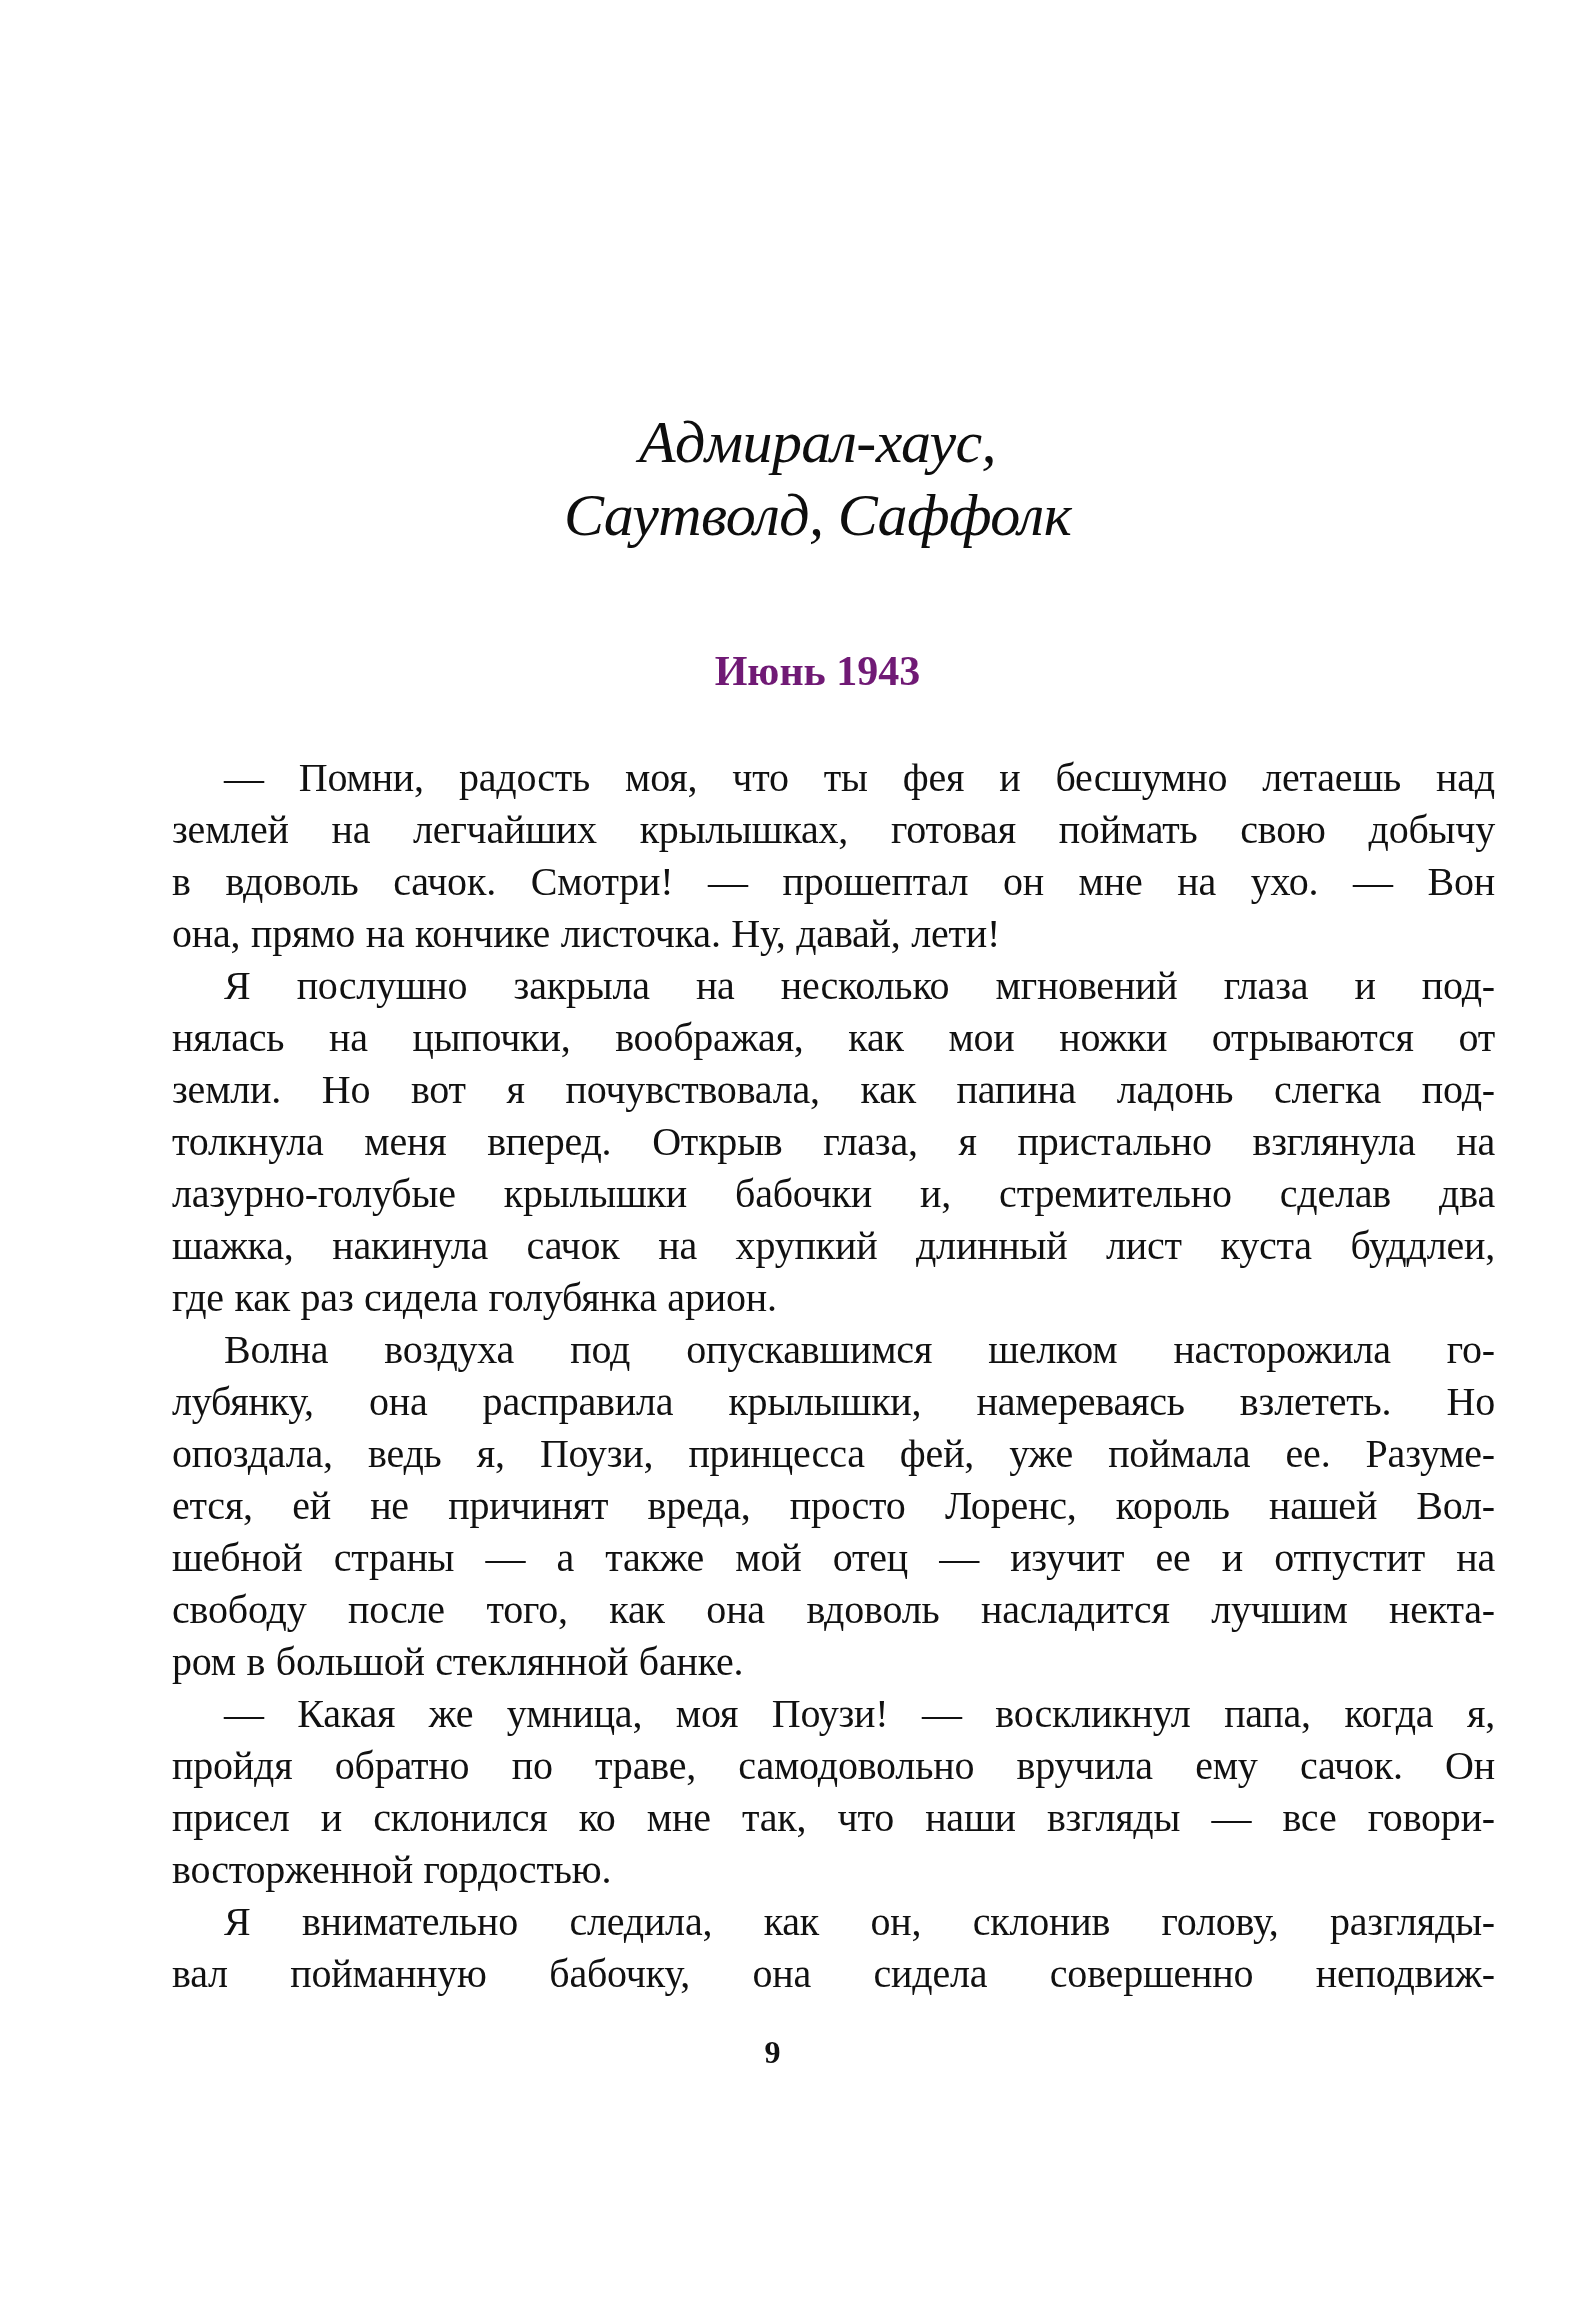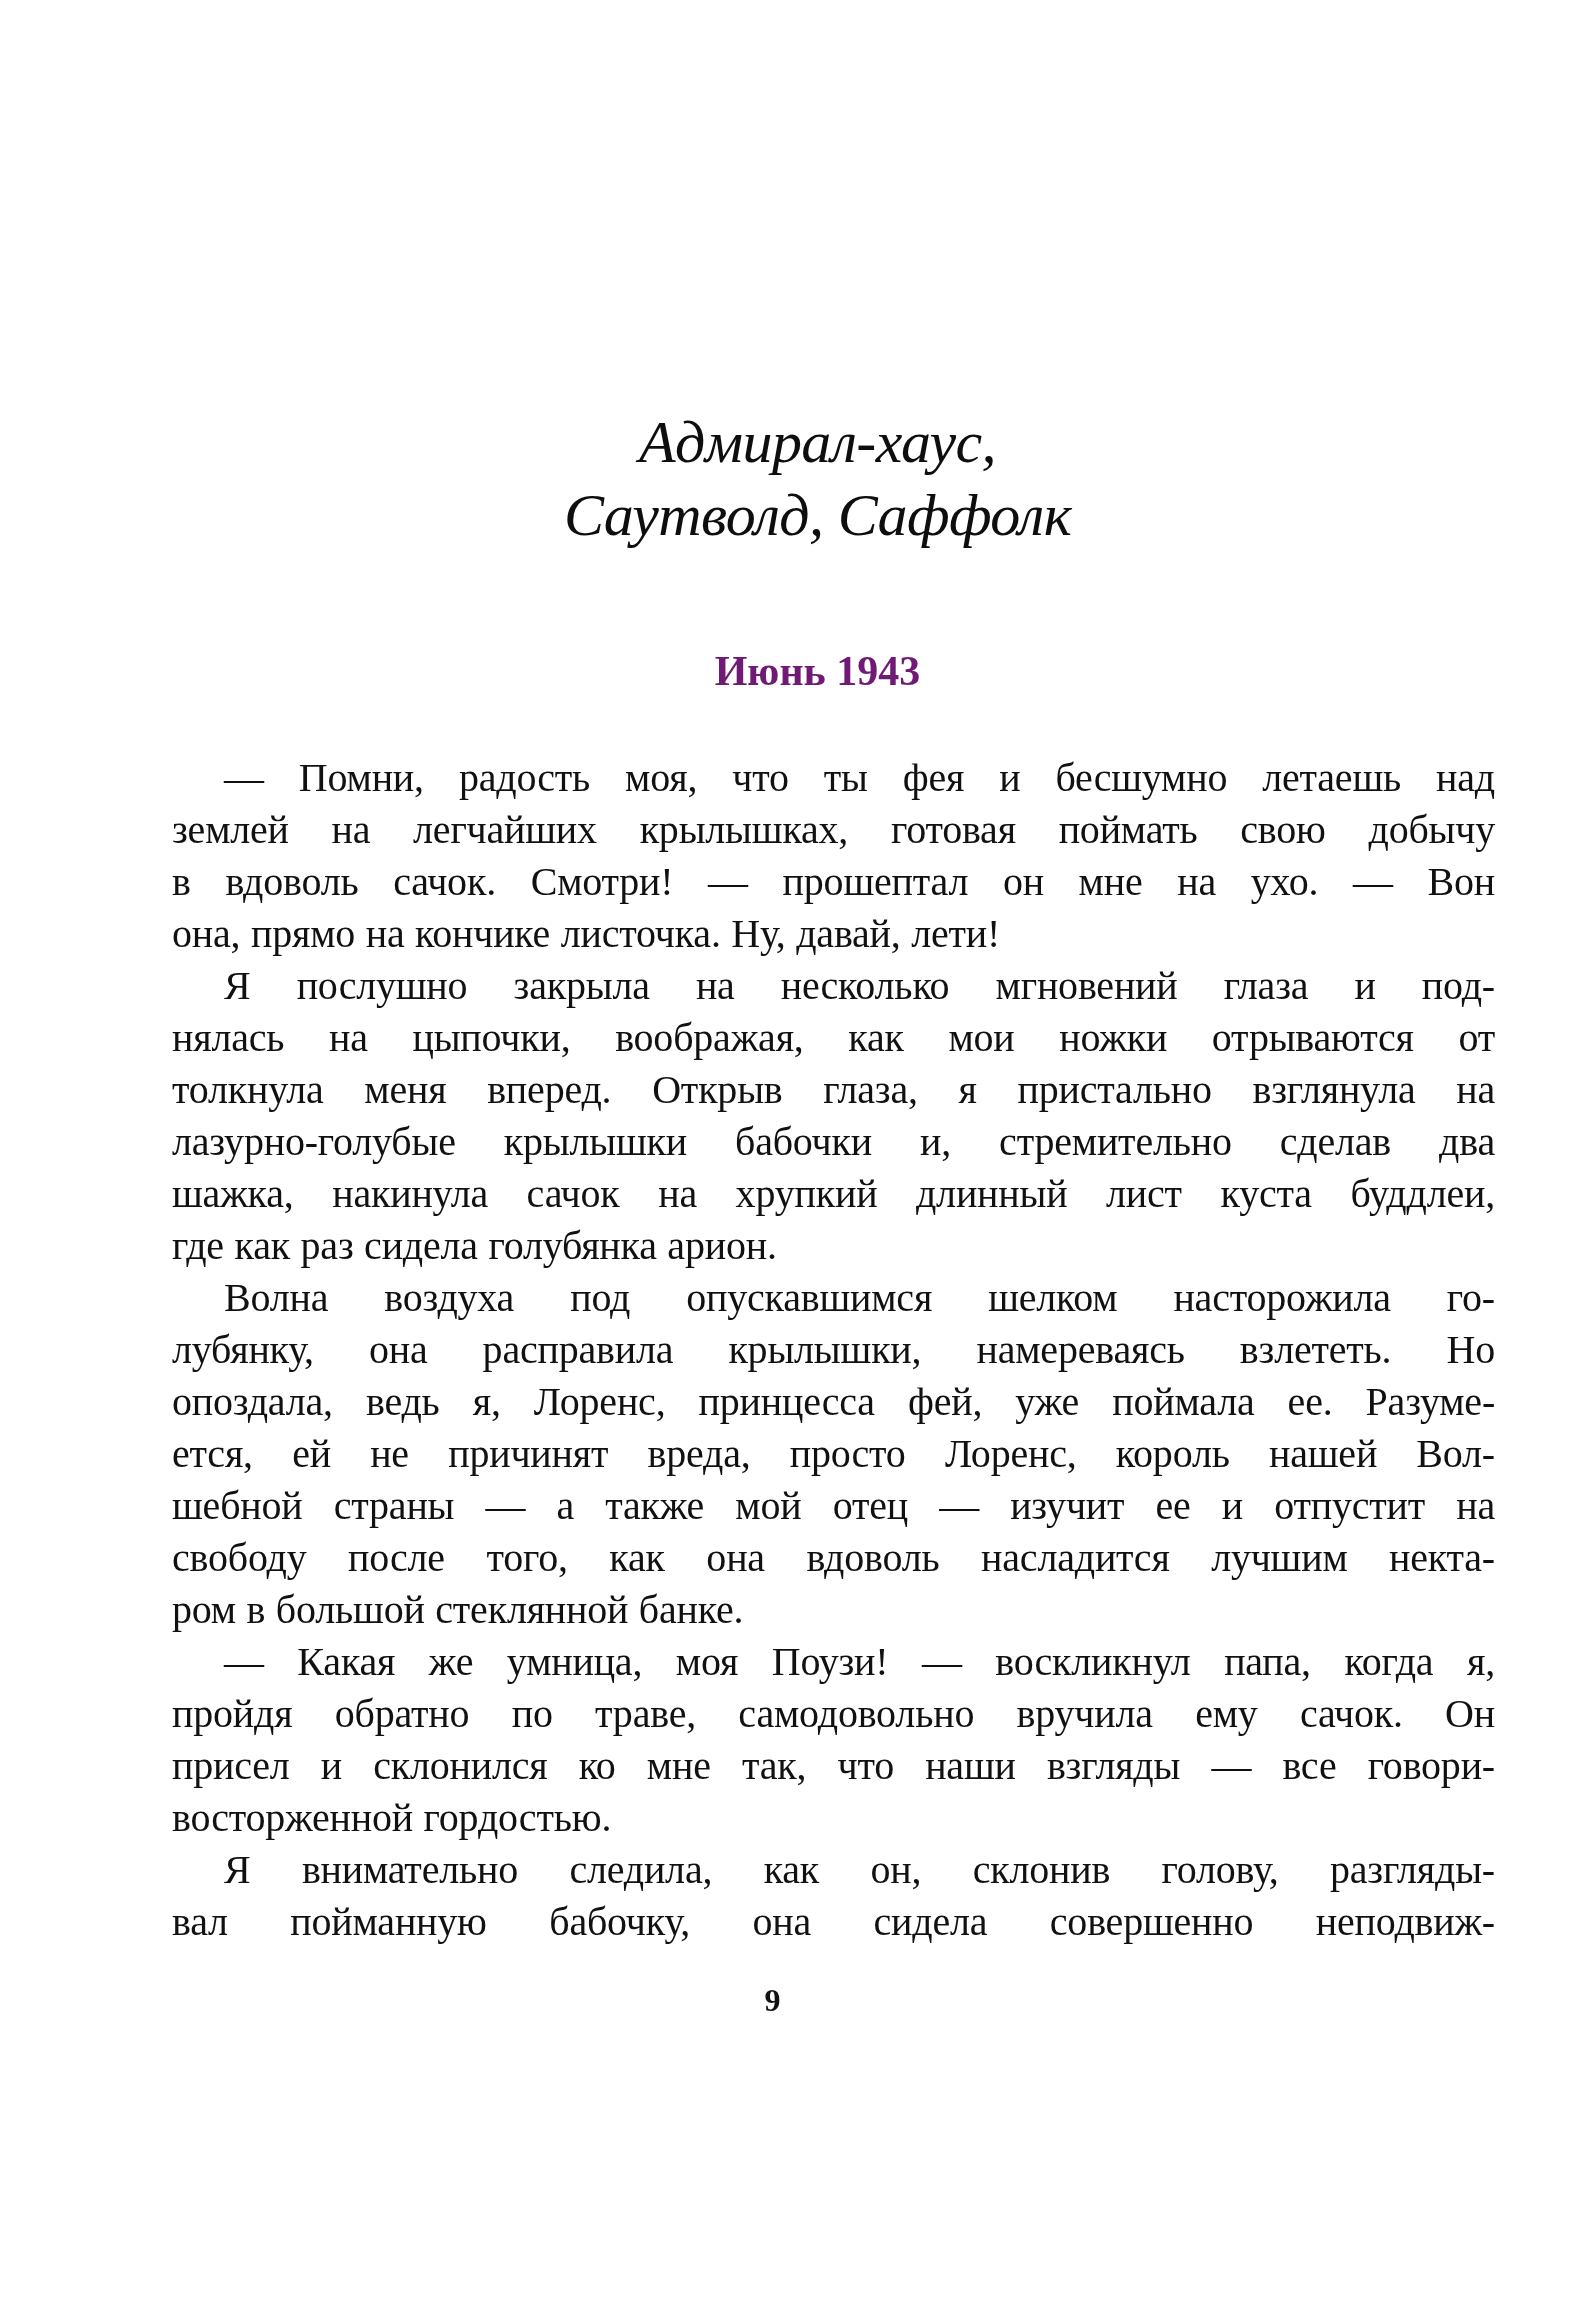--- a/index.html
+++ b/index.html
@@ -79,27 +79,28 @@
 
   <div class="section-heading">Июнь 1943</div>
 
   <div class="body-text">
     <div class="line indent">— Помни, радость моя, что ты фея и бесшумно летаешь над</div>
     <div class="line">землей на легчайших крылышках, готовая поймать свою добычу</div>
     <div class="line">в вдоволь сачок. Смотри! — прошептал он мне на ухо. — Вон</div>
     <div class="line end">она, прямо на кончике листочка. Ну, давай, лети!</div>
     <div class="line indent">Я послушно закрыла на несколько мгновений глаза и под-</div>
     <div class="line">нялась на цыпочки, воображая, как мои ножки отрываются от</div>
+    <div class="line">земли. Но вот я почувствовала, как папина ладонь слегка под-</div>
     <div class="line">толкнула меня вперед. Открыв глаза, я пристально взглянула на</div>
     <div class="line">лазурно-голубые крылышки бабочки и, стремительно сделав два</div>
     <div class="line">шажка, накинула сачок на хрупкий длинный лист куста буддлеи,</div>
     <div class="line end">где как раз сидела голубянка арион.</div>
     <div class="line indent">Волна воздуха под опускавшимся шелком насторожила го-</div>
     <div class="line">лубянку, она расправила крылышки, намереваясь взлететь. Но</div>
-    <div class="line">опоздала, ведь я, Лоренс, принцесса фей, уже поймала ее. Разуме-</div>
+    <div class="line">опоздала, ведь я, Поузи, принцесса фей, уже поймала ее. Разуме-</div>
     <div class="line">ется, ей не причинят вреда, просто Лоренс, король нашей Вол-</div>
     <div class="line">шебной страны — а также мой отец — изучит ее и отпустит на</div>
     <div class="line">свободу после того, как она вдоволь насладится лучшим некта-</div>
     <div class="line end">ром в большой стеклянной банке.</div>
     <div class="line indent">— Какая же умница, моя Поузи! — воскликнул папа, когда я,</div>
     <div class="line">пройдя обратно по траве, самодовольно вручила ему сачок. Он</div>
     <div class="line">присел и склонился ко мне так, что наши взгляды — все говори-</div>
     <div class="line end">восторженной гордостью.</div>
     <div class="line indent">Я внимательно следила, как он, склонив голову, разгляды-</div>
     <div class="line">вал пойманную бабочку, она сидела совершенно неподвиж-</div>

